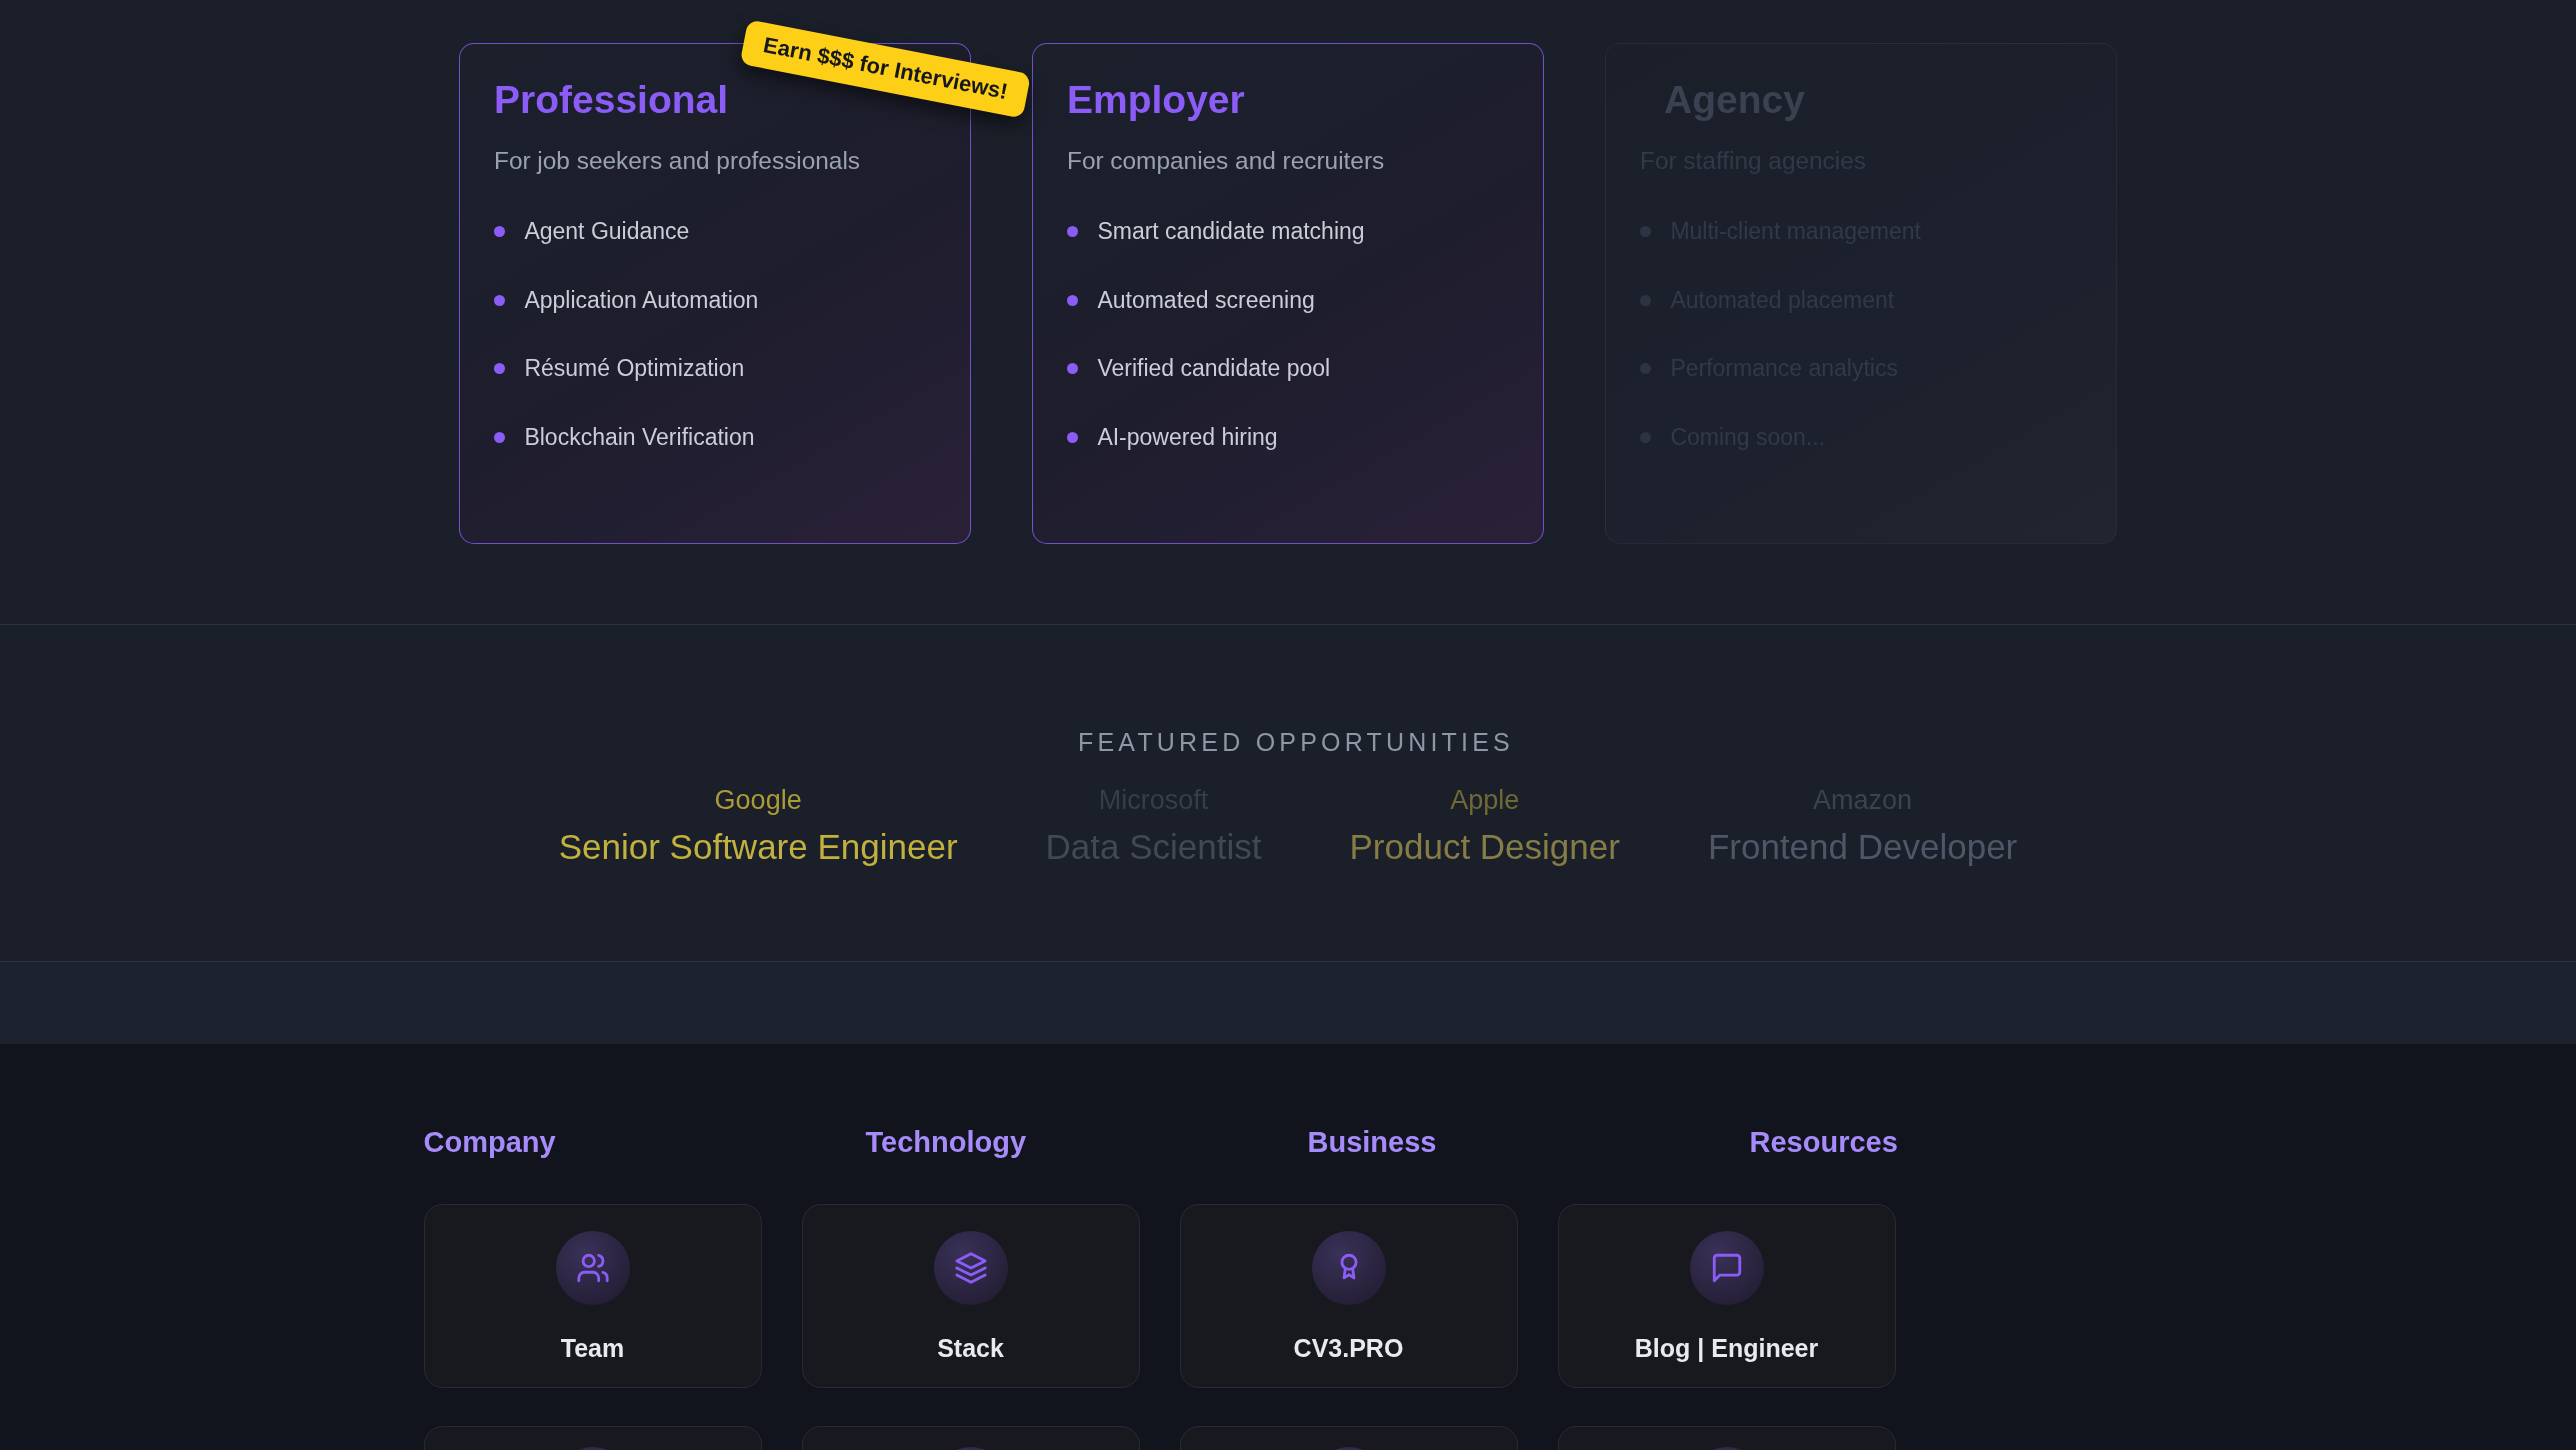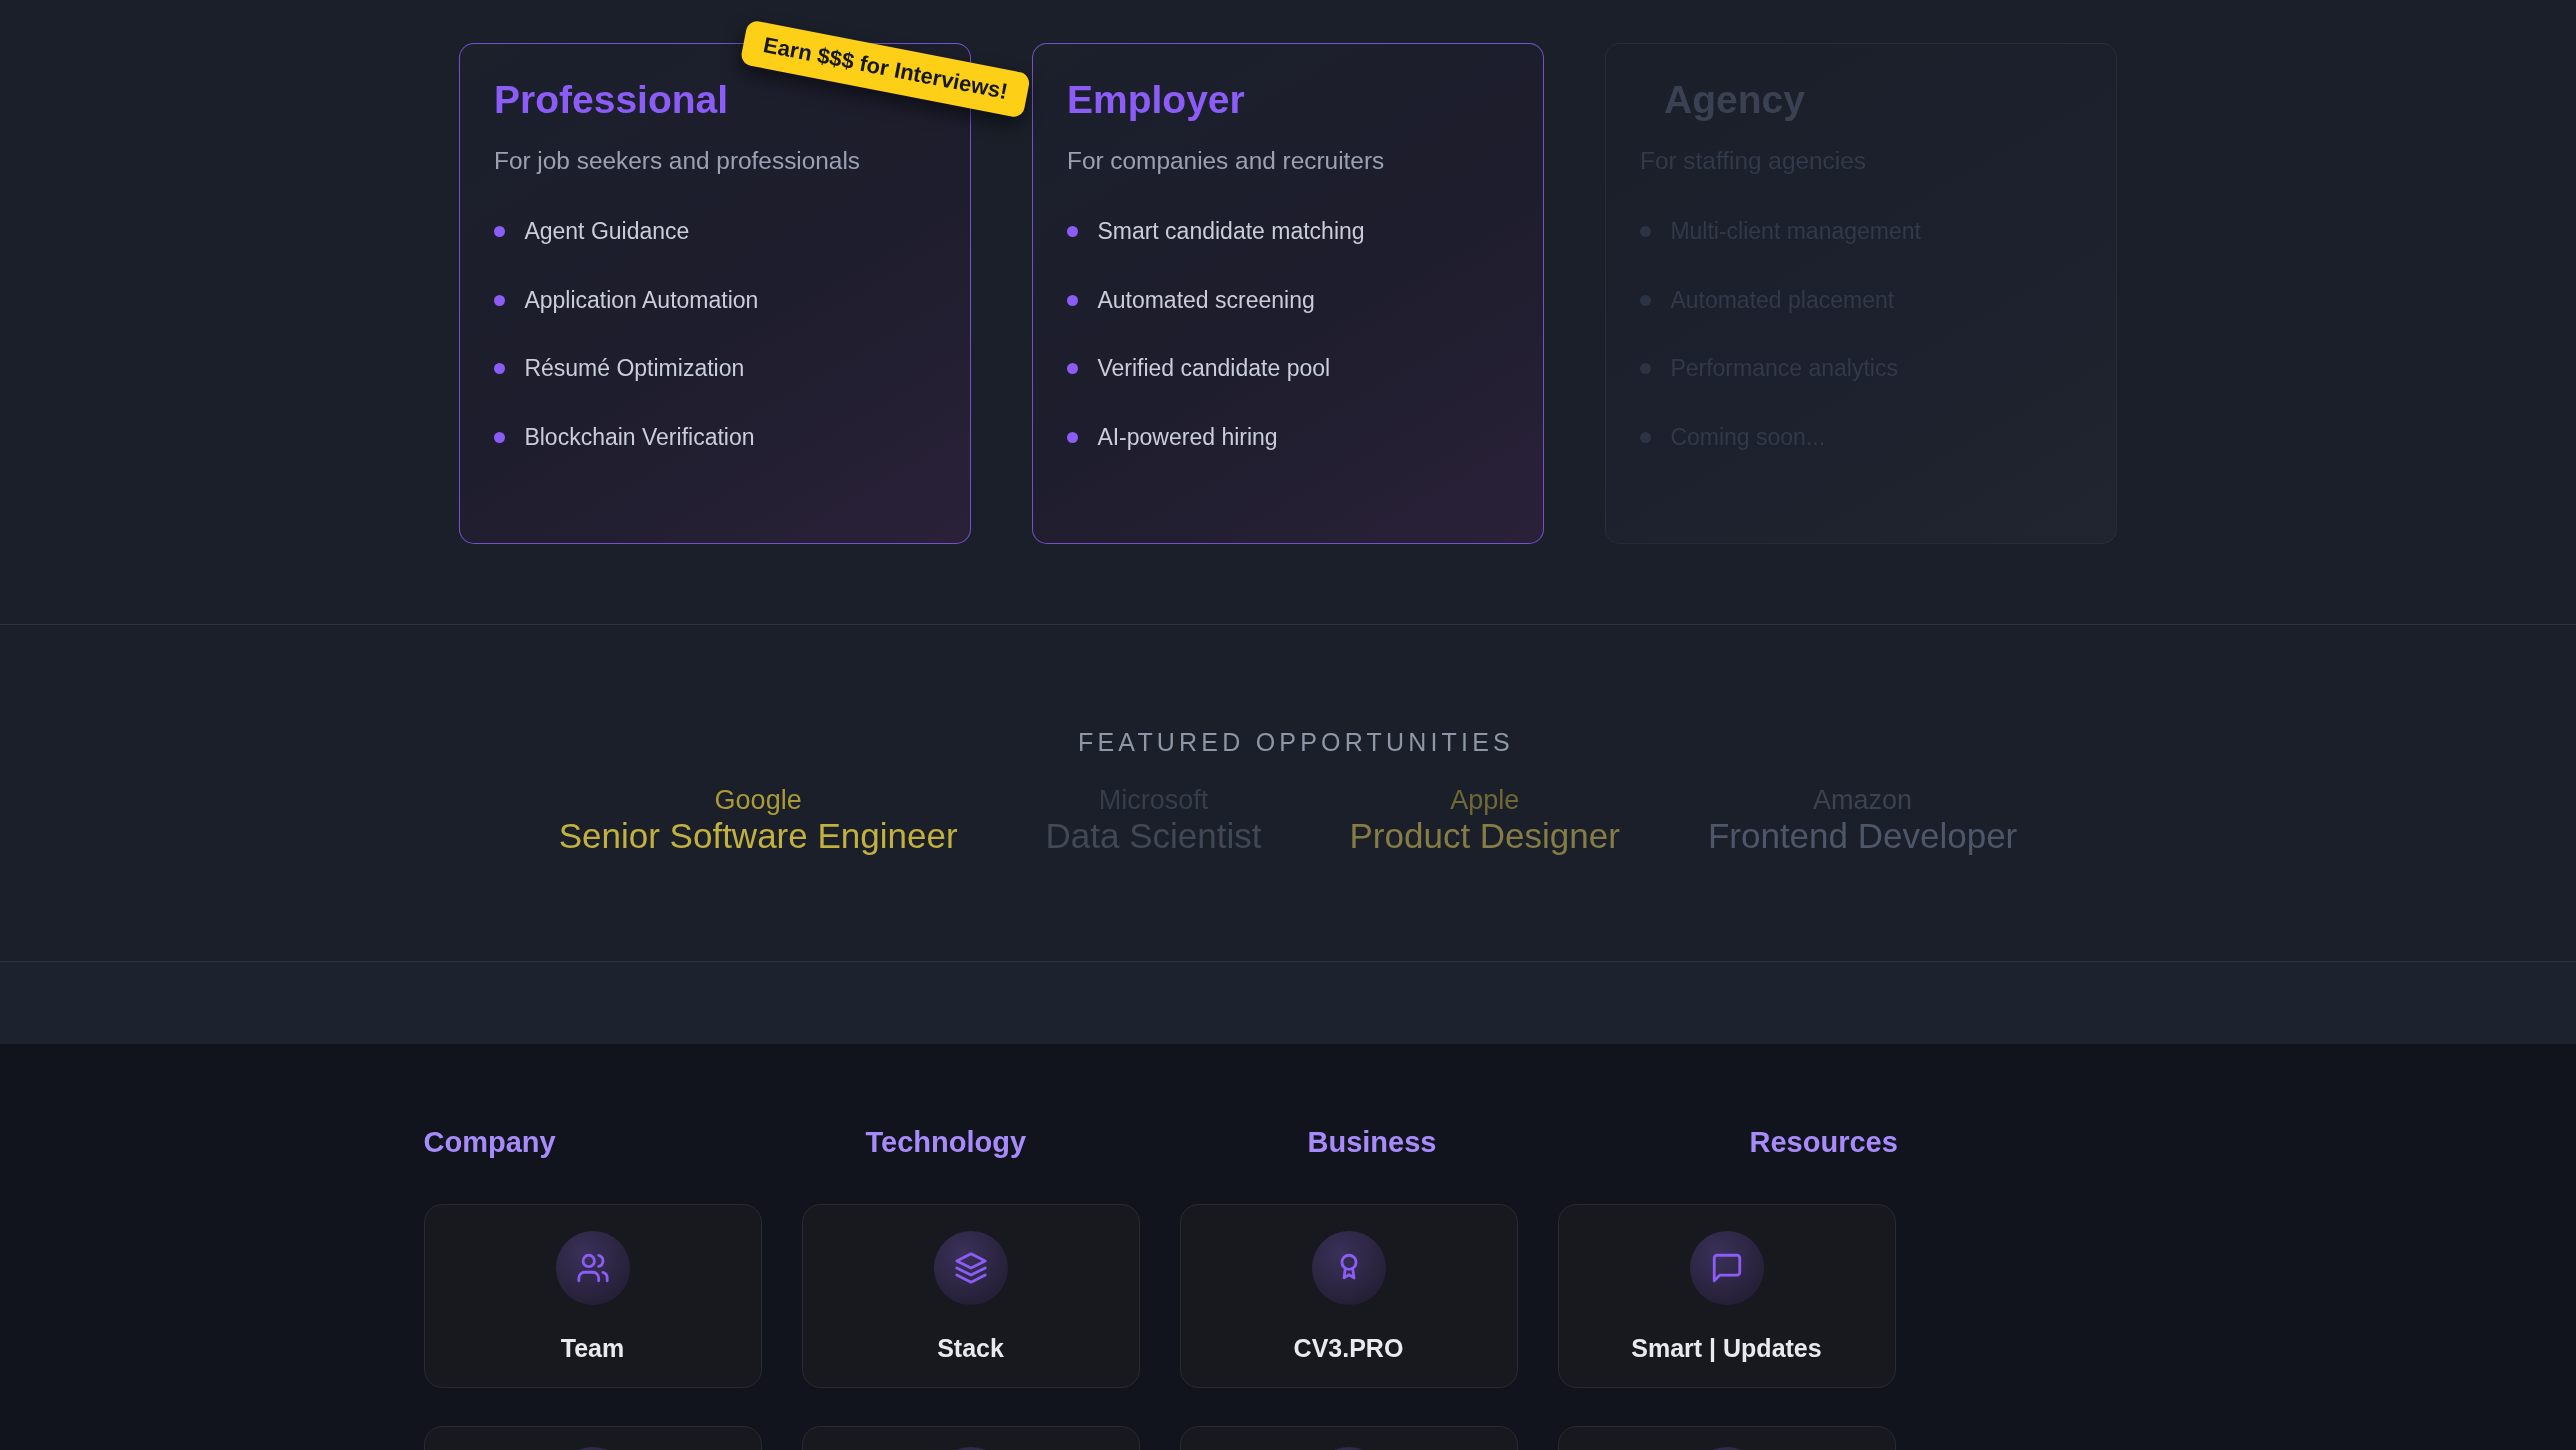--- a/index.html
+++ b/index.html
@@ -73,21 +73,21 @@
     text-align:center;
     font-size:25px; letter-spacing:4.2px;
     color:#8e97a6;
     padding-left:16px;
   }
   .opps-row {
     margin-top:28px;
     display:flex; justify-content:center; align-items:flex-start; gap:88px;
   }
   .opp { text-align:center; cursor:default; }
-  .opp-company { font-size:27px; }
+  .opp-company { font-size:27px; margin-bottom:11px; }
   .opp-role { font-size:35px; }
 
   
   .section-band { height:82px; background:#1c222e; }
 
   
   .footer { background:#11141c; padding-top:81px; }
   .footer-grid {
     width:1729px; margin:0 auto;
     display:flex; gap:40px;
@@ -286,21 +286,21 @@
       </div>
       <div class="footer-card-label">CV3.PRO</div>
     </div>
 
     <div class="footer-card">
       <div class="icon-circle">
         <svg viewBox="0 0 24 24">
           <path d="M21 15a2 2 0 0 1-2 2H7l-4 4V5a2 2 0 0 1 2-2h14a2 2 0 0 1 2 2z"></path>
         </svg>
       </div>
-      <div class="footer-card-label">Smart | Updates</div>
+      <div class="footer-card-label">Blog | Engineer</div>
     </div>
 
   </div>
 
   <div class="cards-grid second">
     <div class="footer-card partial">
       <div class="icon-circle"></div>
     </div>
     <div class="footer-card partial">
       <div class="icon-circle"></div>

